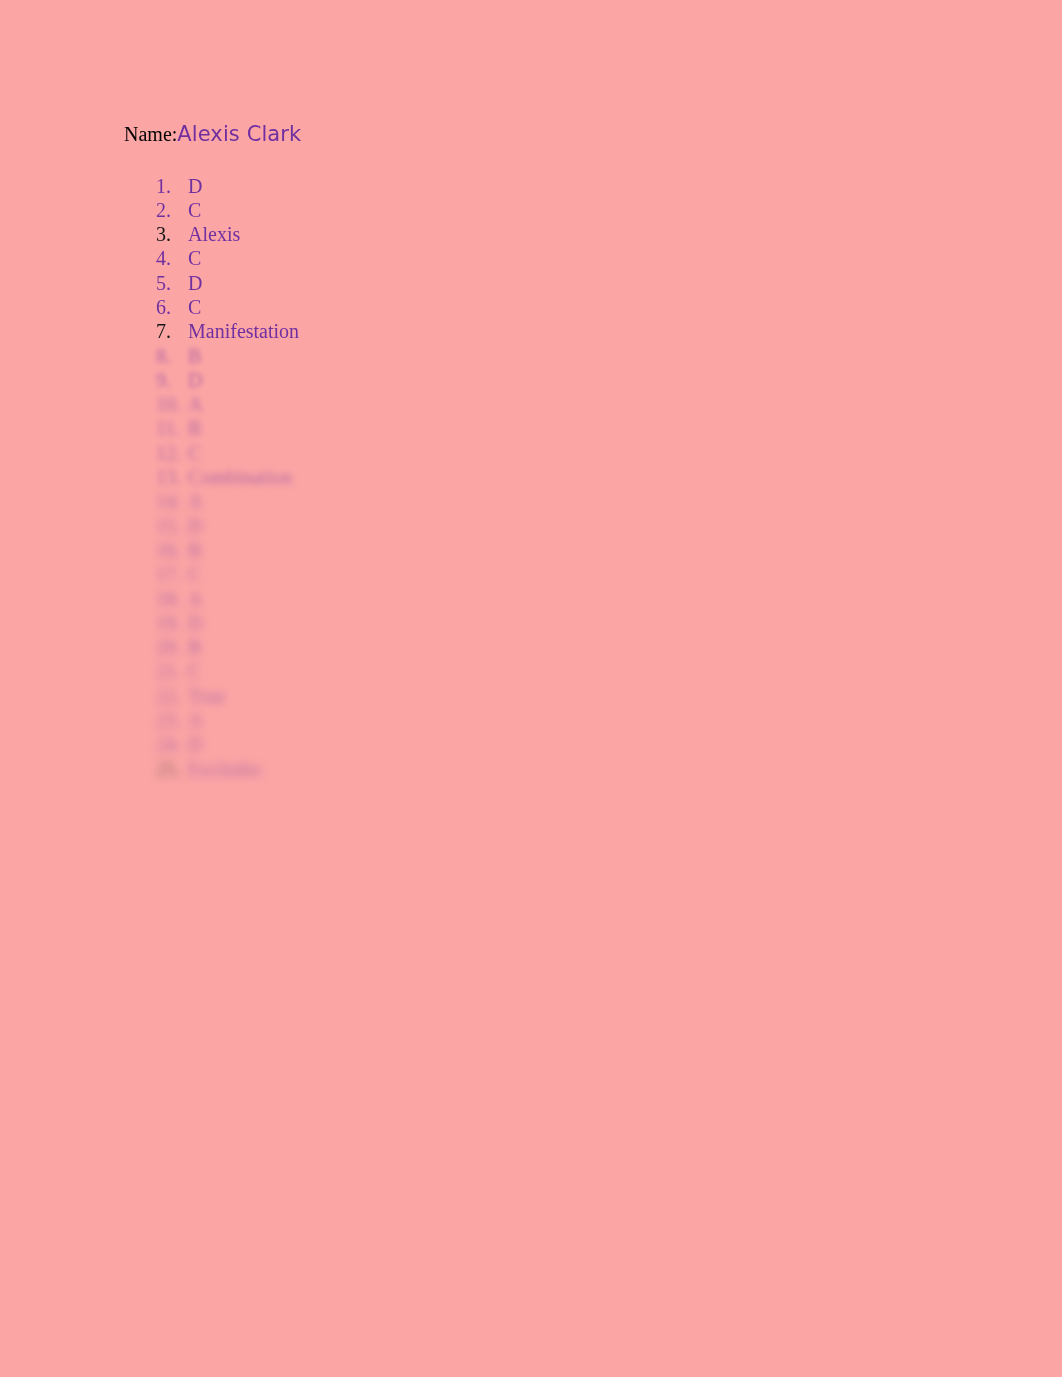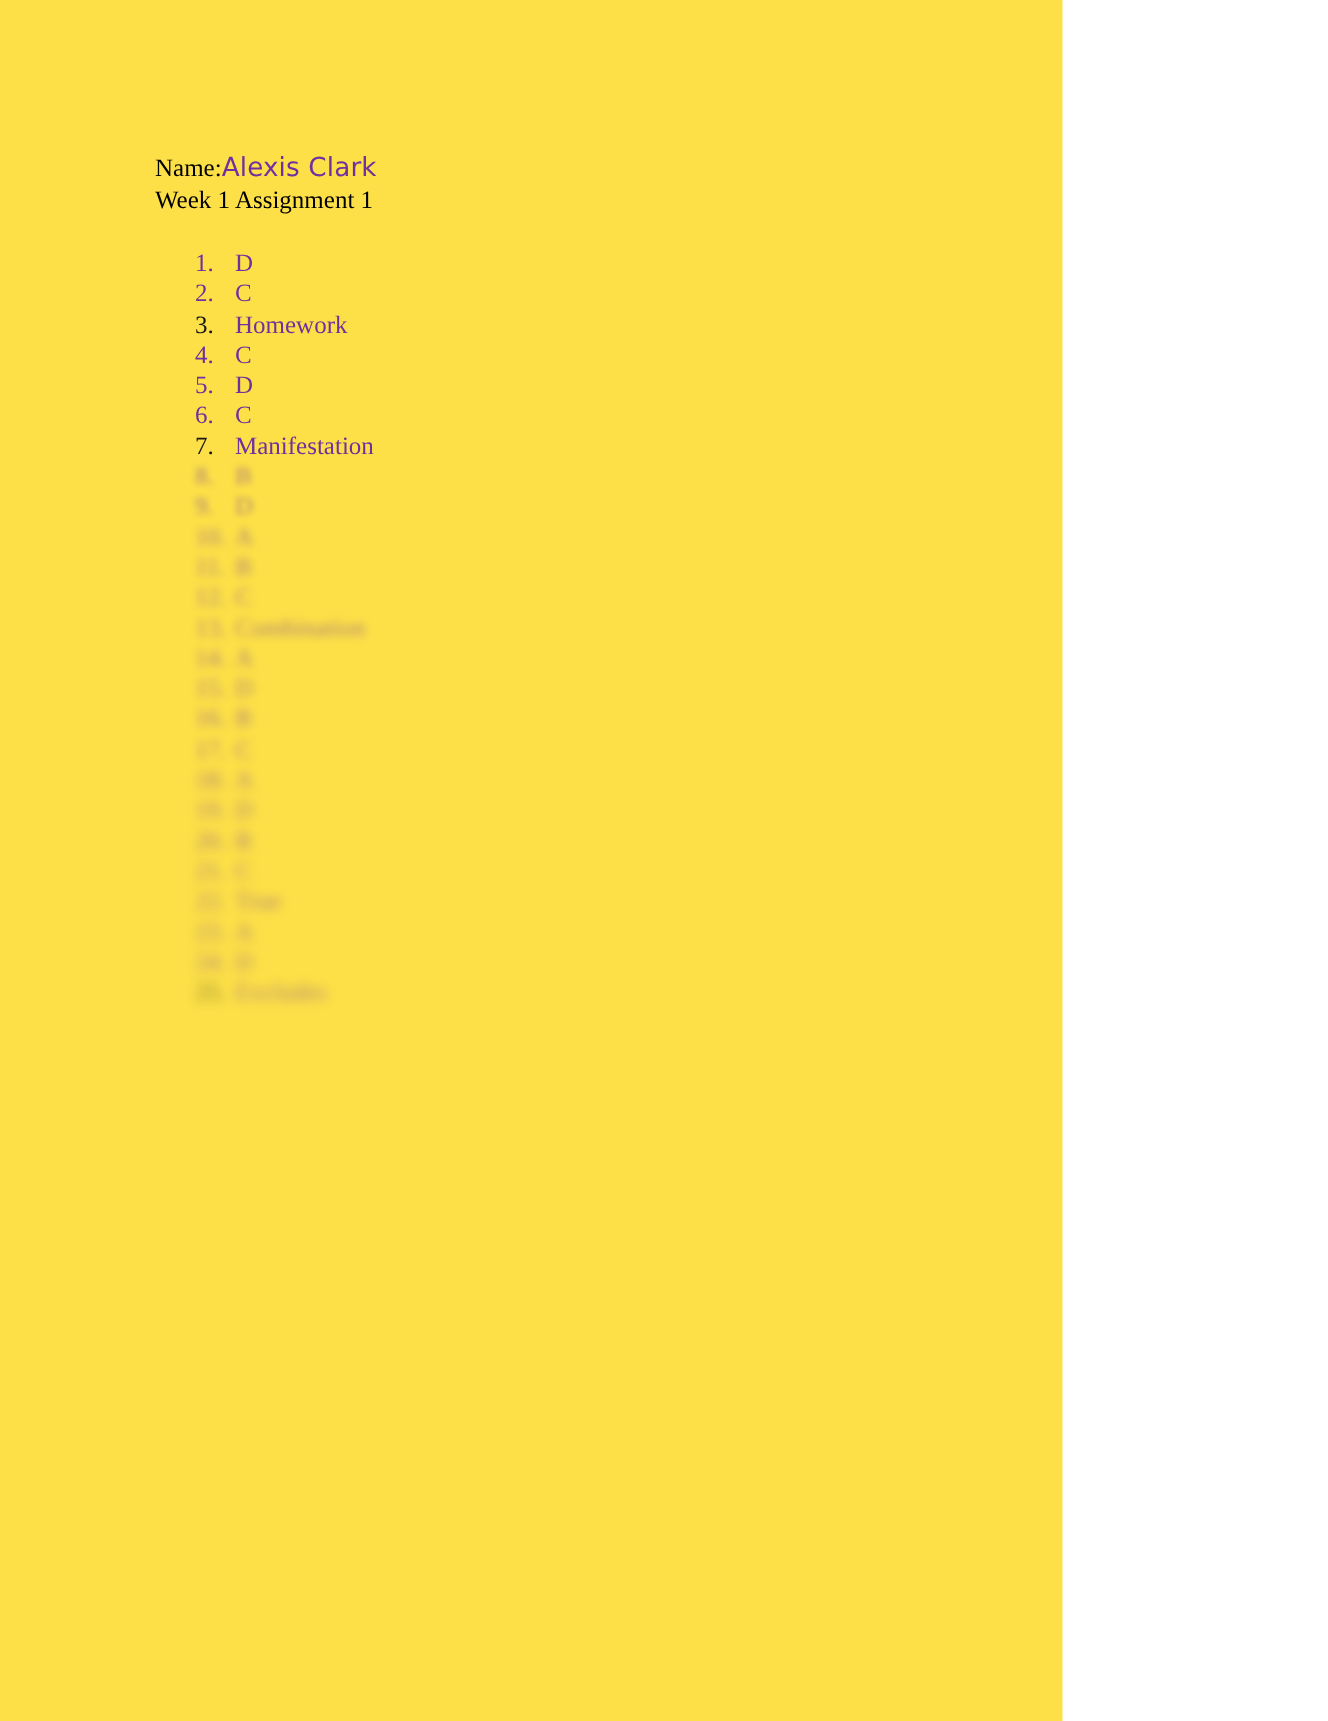--- a/index.html
+++ b/index.html
@@ -14,23 +14,23 @@
     position: relative;
     overflow: hidden;
     font-family: "Liberation Serif", "DejaVu Serif", serif;
     -webkit-font-smoothing: antialiased;
   }
 
   .page {
     position: absolute;
     left: 0;
     top: 0;
-    width: 850px;
+    width: 1062px;
     height: 1377px;
-    background: #fde047;
+    background: #fca5a5;
   }
 
   .doc-body {
     position: absolute;
     left: 124px;
     top: 122px;
     width: 820px;
   }
 
   
@@ -130,39 +130,38 @@
 <body>
 
 <div class="page">
   <div class="doc-body">
 
     <div class="header-block">
 
       <div class="hdr-line"><span class="name-label">Name:</span><span class="student-name">Alexis Clark</span></div>
 
 
-      <div class="hdr-line"><span>Week 1 Assignment 1</span></div>
 
     </div>
 
     <ol class="answer-list">
 
       <li class="answer-item">
         <span class="item-number">1.</span>
         <span class="item-answer">D</span>
       </li>
 
       <li class="answer-item">
         <span class="item-number">2.</span>
         <span class="item-answer">C</span>
       </li>
 
       <li class="answer-item">
         <span class="item-number dark">3.</span>
-        <span class="item-answer">Homework</span>
+        <span class="item-answer">Alexis</span>
       </li>
 
       <li class="answer-item">
         <span class="item-number">4.</span>
         <span class="item-answer">C</span>
       </li>
 
       <li class="answer-item">
         <span class="item-number">5.</span>
         <span class="item-answer">D</span>

